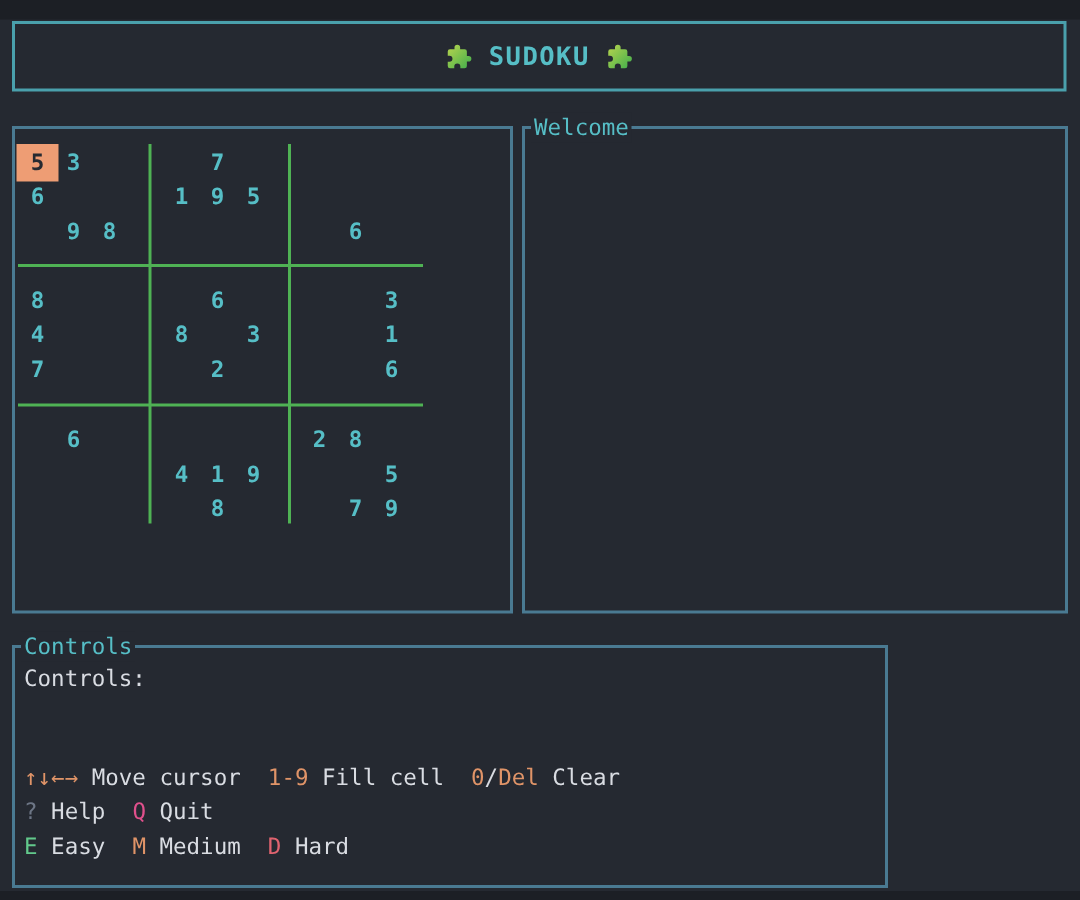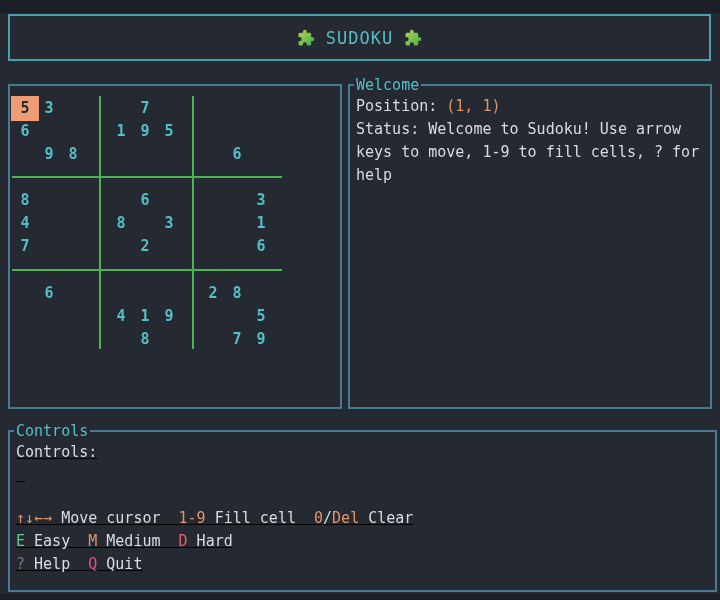--- a/index.html
+++ b/index.html
@@ -11,45 +11,45 @@
   *{box-sizing:border-box;margin:0;padding:0;}
   html,body{background:var(--strip);}
   body{font-family:"DejaVu Sans Mono",monospace;}
   .screen{position:relative;width:720px;height:600px;background:var(--bg);overflow:hidden;}
   .strip{position:absolute;left:0;width:720px;background:var(--strip);}
   .strip.top{top:0;height:13px;}
   .strip.bottom{top:594px;height:6px;}
 
   .title-bar{position:absolute;left:8px;top:14px;width:703px;height:47px;
     border:2px solid var(--titlebar-border);display:flex;align-items:center;justify-content:center;gap:11px;}
-  .app-title{color:var(--teal);font-size:17px;font-weight:normal;letter-spacing:1px;}
+  .app-title{color:var(--teal);font-size:17px;font-weight:bold;letter-spacing:1px;}
   .puzzle{display:flex;align-items:center;}
 
   .panel{position:absolute;border:2px solid var(--panel-border);}
   .panel-title{position:absolute;top:-11px;left:4px;background:var(--bg);
     color:var(--teal);font-size:15px;line-height:20px;padding:0 2px;}
   .grid-panel{left:8px;top:84px;width:334px;height:325px;}
   .status-panel{left:348px;top:84px;width:364px;height:325px;}
-  .controls-panel{left:8px;top:430px;width:709px;height:162px;}
+  .controls-panel{left:8px;top:430px;width:584px;height:162px;}
 
   .grid-area{position:absolute;inset:0;}
   .cell{position:absolute;width:24px;height:23px;line-height:23px;text-align:center;
     color:var(--teal);font-size:15px;font-weight:bold;}
   .cell.sel{width:28px;height:25px;line-height:25px;background:var(--sel-bg);color:var(--sel-fg);}
   .gline{position:absolute;background:var(--grid-line);}
   .gline.v{width:1.5px;}
   .gline.h{height:1.5px;}
 
   .status-body{position:absolute;left:6px;top:9px;width:356px;font-size:15px;line-height:23px;}
   .line{white-space:pre-wrap;font-size:15px;line-height:23px;}
   .fg{color:var(--fg);}
   .c-fg{color:var(--fg);} .c-orange{color:var(--orange);} .c-green{color:var(--green);}
   .c-blue{color:var(--blue);} .c-purple{color:var(--purple);} .c-springgreen{color:var(--springgreen);}
   .c-red{color:var(--red);} .c-pink{color:var(--pink);} .c-gray{color:var(--gray);}
-  .controls-body{position:absolute;left:6px;top:9px;right:21px;text-decoration:underline;}
+  .controls-body{position:absolute;left:6px;top:9px;right:21px;}
   #control-lines{margin-top:20px;}
 </style>
 </head>
 <body>
 
 <div class="screen">
   <div class="strip top"></div>
   <div class="strip bottom"></div>
 
   <div class="title-bar">
@@ -112,31 +112,27 @@
         <span class="cell" style="left: 239px; top: 242px;">9</span>
         <div class="gline v" style="left: 89px; top: 10px; height: 253px;"></div>
         <div class="gline v" style="left: 182px; top: 10px; height: 253px;"></div>
         <div class="gline h" style="top: 90px; left: 2px; width: 270px;"></div>
         <div class="gline h" style="top: 183px; left: 2px; width: 270px;"></div>
       </div>
   </div>
 
   <div class="panel status-panel">
     <span class="panel-title">Welcome</span>
-    <div class="status-body">
-      <div class="line"><span class="fg">Position: </span><span class="c-orange">(1, 1)</span></div>
-      <div class="line fg">Status: Welcome to Sudoku! Use arrow keys to move, 1-9 to fill cells, ? for help</div>
-    </div>
   </div>
 
   <div class="panel controls-panel">
     <span class="panel-title">Controls</span>
     <div class="controls-body">
       <div class="line fg">Controls:</div>
       <div class="line">&nbsp;</div>
       <div id="control-lines">
           <div class="line"><span class="c-orange">↑↓←→</span><span class="c-fg"> Move cursor  </span><span class="c-orange">1-9</span><span class="c-fg"> Fill cell  </span><span class="c-orange">0</span><span class="c-fg">/</span><span class="c-orange">Del</span><span class="c-fg"> Clear</span></div>
+          <div class="line"><span class="c-gray">?</span><span class="c-fg"> Help  </span><span class="c-pink">Q</span><span class="c-fg"> Quit</span></div>
           <div class="line"><span class="c-springgreen">E</span><span class="c-fg"> Easy  </span><span class="c-orange">M</span><span class="c-fg"> Medium  </span><span class="c-red">D</span><span class="c-fg"> Hard</span></div>
-          <div class="line"><span class="c-gray">?</span><span class="c-fg"> Help  </span><span class="c-pink">Q</span><span class="c-fg"> Quit</span></div>
         </div>
     </div>
   </div>
 </div>
 
 </body></html>

